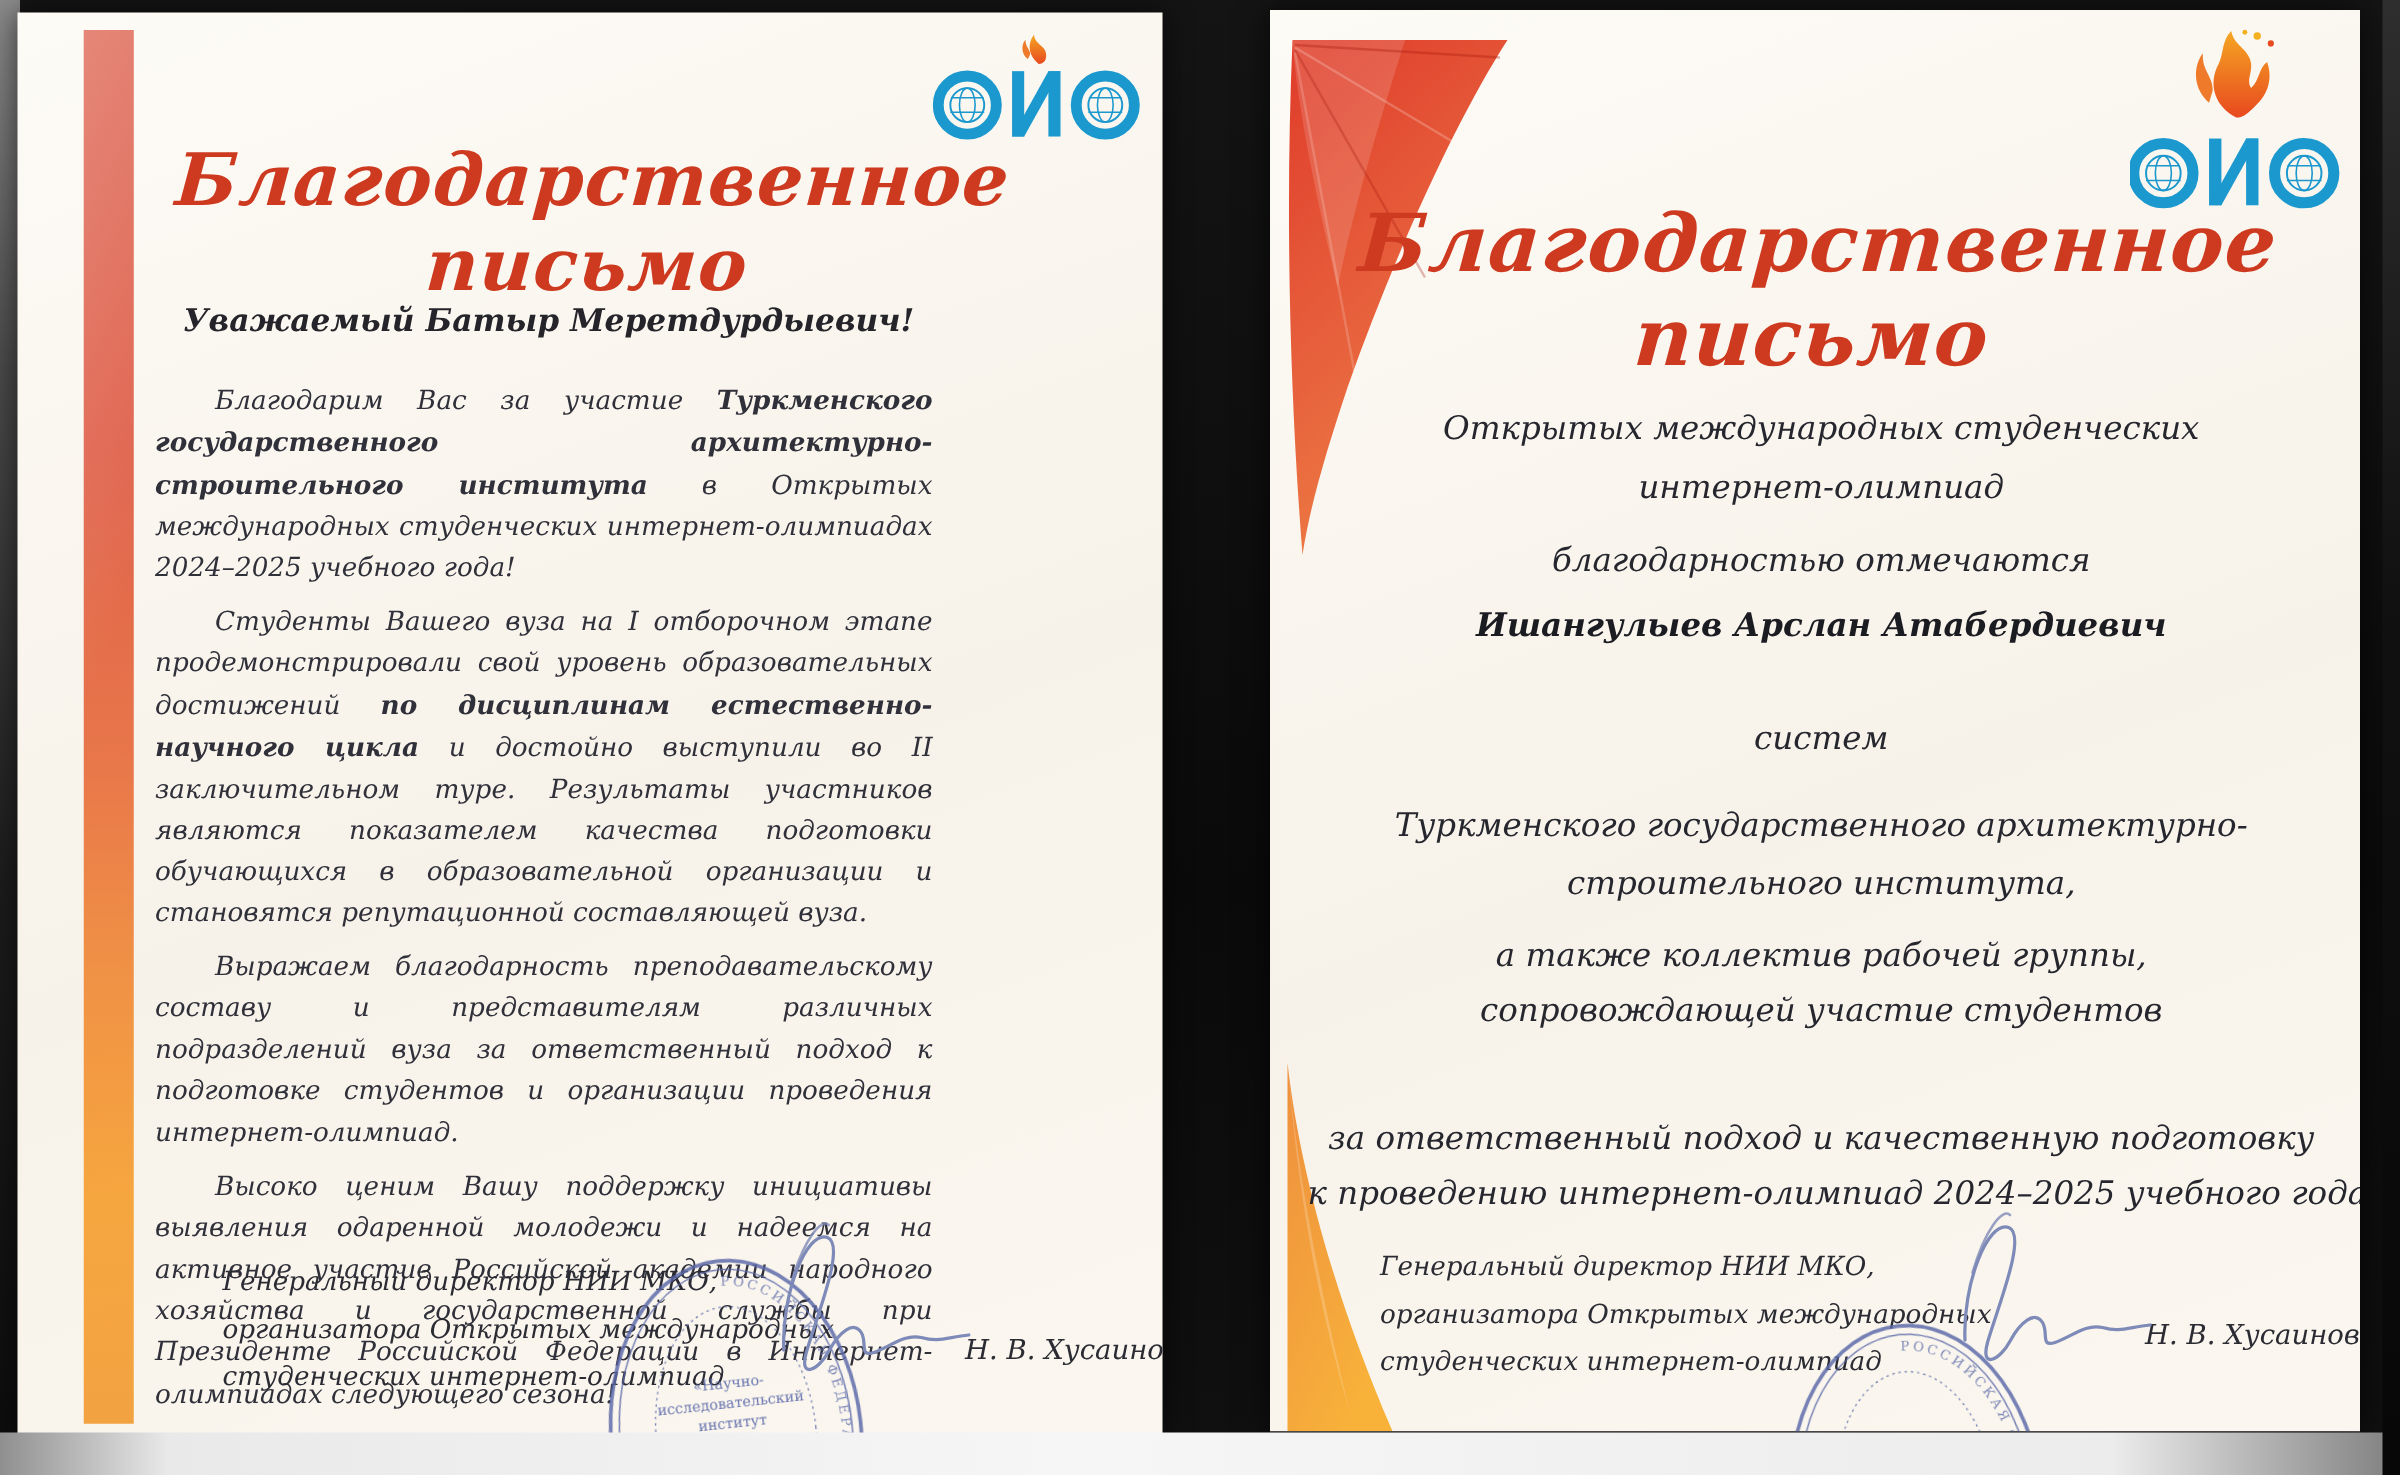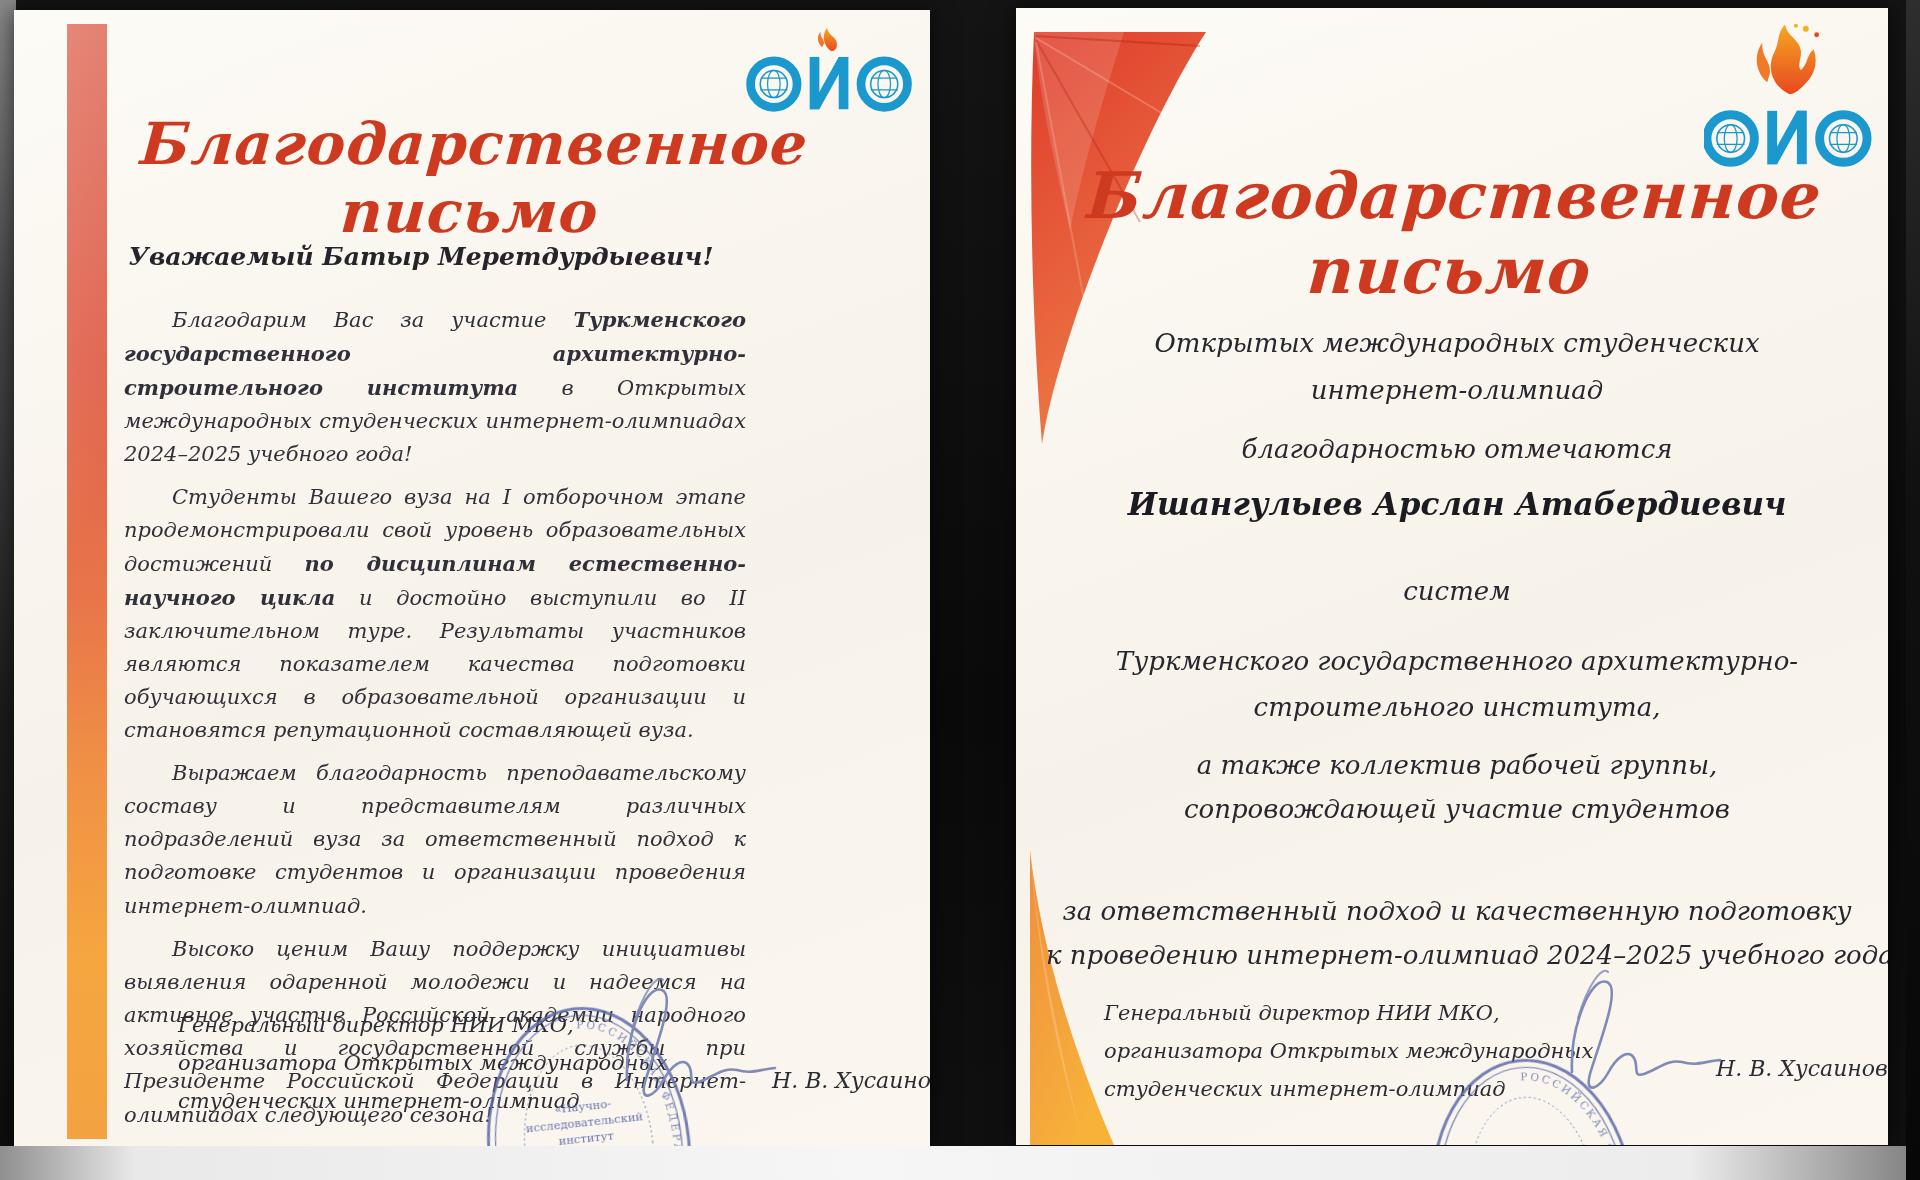--- a/index.html
+++ b/index.html
@@ -23,21 +23,21 @@
   .stripe{position:absolute;left:53px;top:14px;bottom:8px;width:40px;
     background:linear-gradient(178deg,#dc5f4c 0%,#df604a 30%,#e8764a 52%,#f09245 68%,#f6a63f 84%,#f3a242 100%);}
   .stripe::after{content:'';position:absolute;inset:0;
     background:linear-gradient(115deg,rgba(255,255,255,.25),rgba(255,255,255,0) 45%);}
 
   .doc-title{position:absolute;left:0;right:0;text-align:center;
     font-style:italic;font-weight:bold;color:#ce3a20;letter-spacing:1px;transform:skewX(-4deg);}
   .doc-left .doc-title{top:100px;font-size:58px;}
   .doc-right .doc-title{top:150px;font-size:64px;}
 
-  .salutation{position:absolute;top:232px;left:96px;width:622px;text-align:center;
+  .salutation{position:absolute;top:232px;left:114px;width:622px;text-align:center;
     font-style:italic;font-weight:bold;font-size:25px;color:#24242a;}
   .body-text{position:absolute;top:293px;left:110px;width:622px;
     font-style:italic;font-size:21px;line-height:33px;color:#30303a;text-align:justify;}
   .body-text p{margin:0 0 10px 0;text-indent:48px;}
   .body-text b{font-weight:bold;}
 
   .signoff{position:absolute;font-style:italic;font-size:21px;line-height:38px;color:#2b2b33;}
   .doc-left .signoff{left:164px;top:996px;}
   .doc-right .signoff{left:88px;top:986px;}
   .sig-name{position:absolute;font-style:italic;font-size:22px;color:#2b2b33;white-space:nowrap;}
@@ -54,21 +54,21 @@
   .logo{position:absolute;}
   .doc-left .logo{left:732px;top:14px;width:168px;height:92px;}
   .doc-right .logo{left:688px;top:14px;width:168px;height:150px;}
 
   .corner-swoosh{position:absolute;left:4px;top:24px;width:190px;height:412px;}
   .bottom-swoosh{position:absolute;left:4px;top:842px;width:100px;height:295px;}
 
   
   .rline{position:absolute;left:30px;right:20px;text-align:center;font-style:italic;
     font-size:26px;color:#26262e;white-space:nowrap;}
-  .rline.name{font-weight:bold;font-size:31px;color:#1b1b22;}
+  .rline.name{font-weight:bold;font-size:26px;color:#1b1b22;}
 </style>
 </head>
 <body>
 
 <div class="stage">
 
   <div class="doc doc-left">
     <div class="stripe"></div>
 
     <svg class="logo" viewBox="0 0 170 95">

